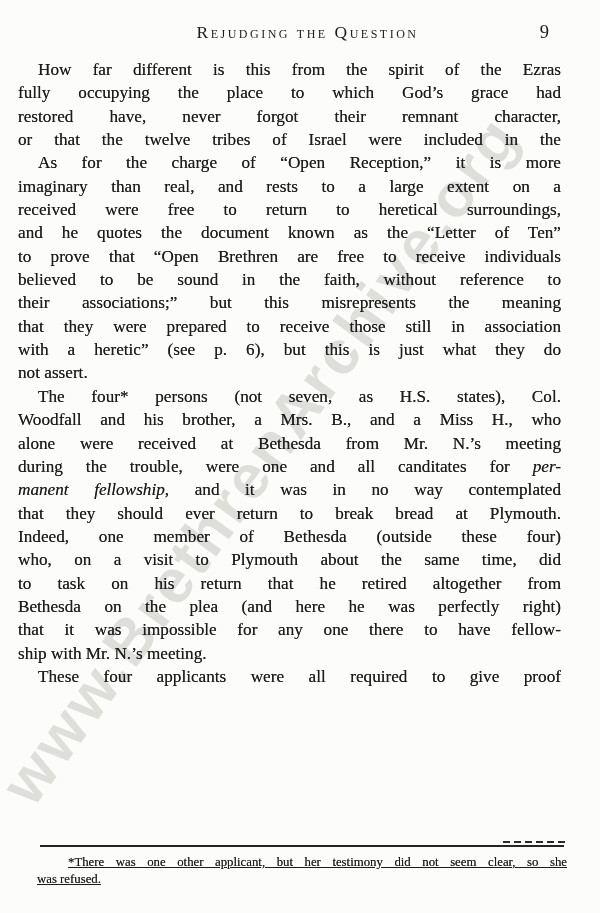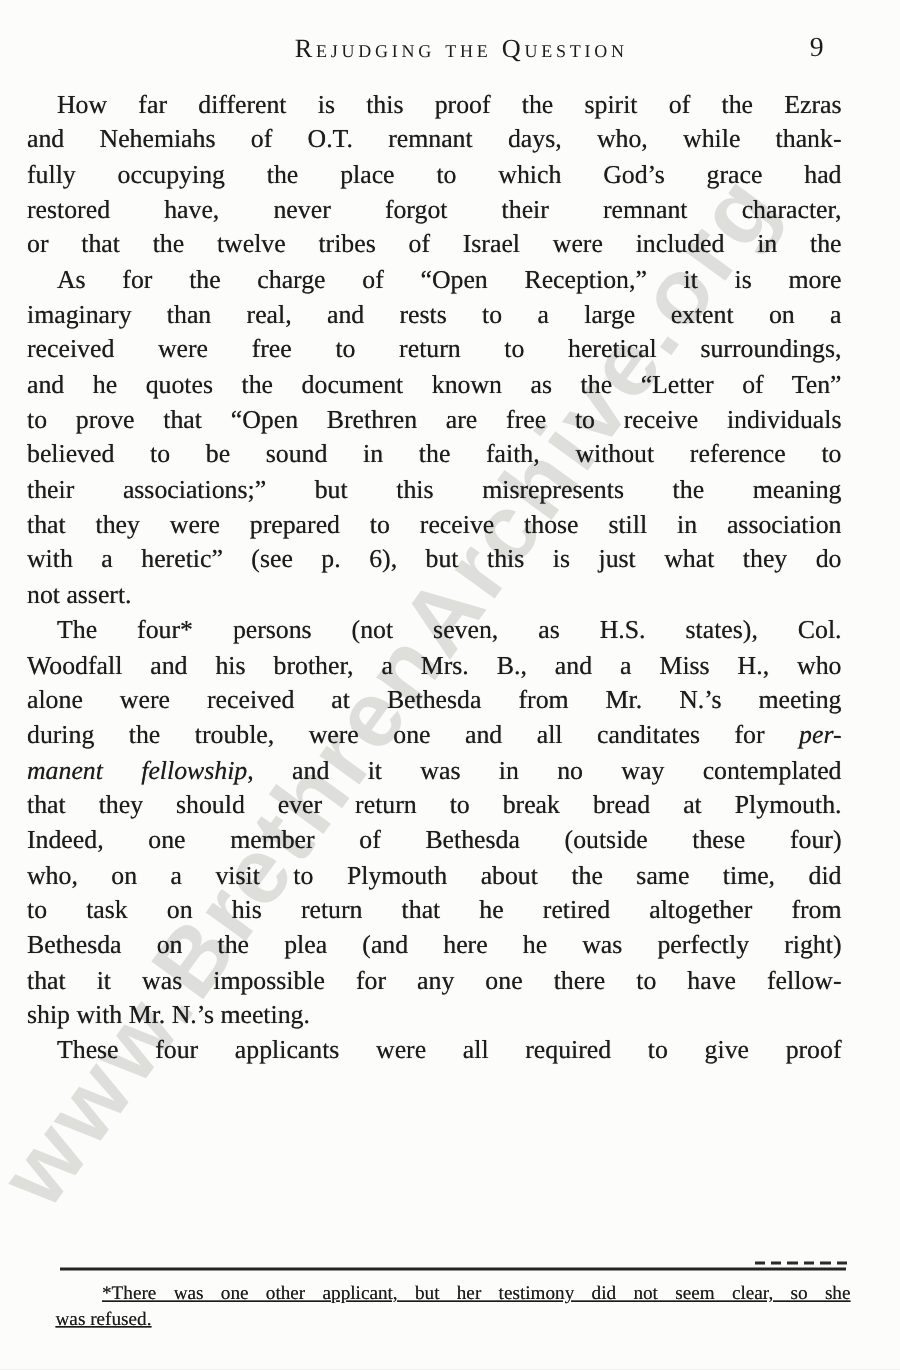--- a/index.html
+++ b/index.html
@@ -88,22 +88,21 @@
 
   <div class="watermark">www.BrethrenArchive.org</div>
 
   <div class="header">
     <div class="running-title">Rejudging the Question</div>
     <div class="page-number">9</div>
   </div>
 
   <div class="page-body">
       <div class="paragraph">
-        <div class="line indent just">How far different is this proof the spirit of the Ezras</div>
-        <div class="line just">and Nehemiahs of O.T. remnant days, who, while thank-</div>
+        <div class="line indent just">How far different is this from the spirit of the Ezras</div>
         <div class="line just">fully occupying the place to which God’s grace had</div>
         <div class="line just">restored have, never forgot their remnant character,</div>
         <div class="line just">or that the twelve tribes of Israel were included in the</div>
       </div>
       <div class="paragraph">
         <div class="line indent just">As for the charge of “Open Reception,” it is more</div>
         <div class="line just">imaginary than real, and rests to a large extent on a</div>
         <div class="line just">received were free to return to heretical surroundings,</div>
         <div class="line just">and he quotes the document known as the “Letter of Ten”</div>
         <div class="line just">to prove that “Open Brethren are free to receive individuals</div>

